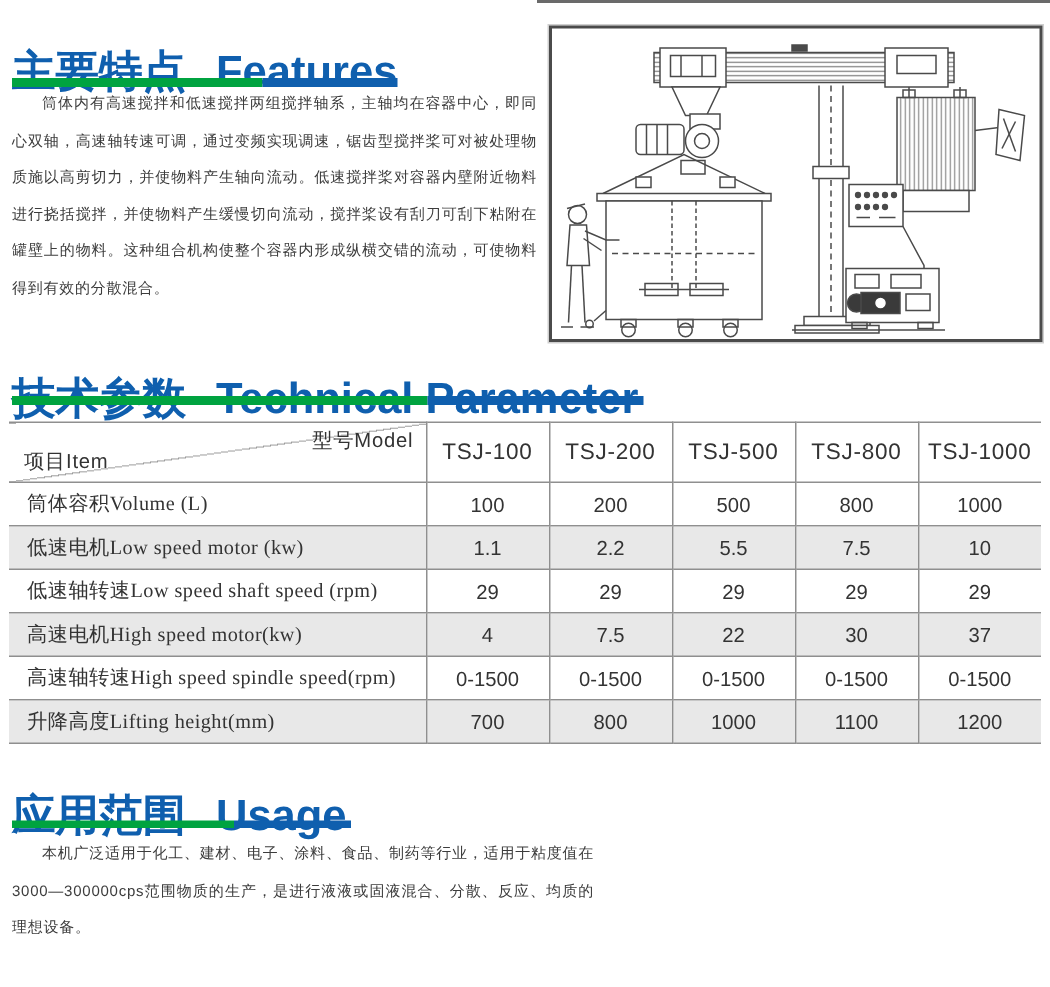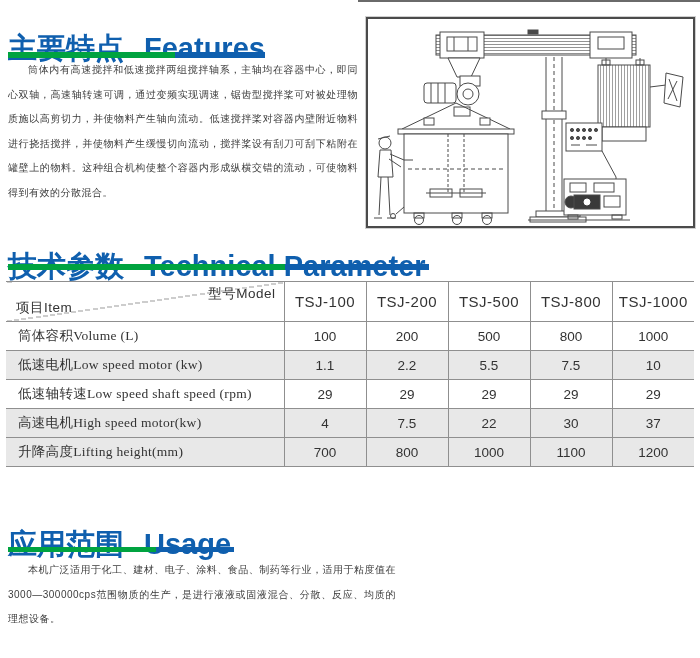--- a/index.html
+++ b/index.html
@@ -234,20 +234,28 @@
           <td>29</td>
         </tr>
         <tr class="alt">
           <td class="label">高速电机High speed motor(kw)</td>
           <td>4</td>
           <td>7.5</td>
           <td>22</td>
           <td>30</td>
           <td>37</td>
         </tr>
+        <tr>
+          <td class="label">高速轴转速High speed spindle speed(rpm)</td>
+          <td>0-1500</td>
+          <td>0-1500</td>
+          <td>0-1500</td>
+          <td>0-1500</td>
+          <td>0-1500</td>
+        </tr>
         <tr class="alt">
           <td class="label">升降高度Lifting height(mm)</td>
           <td>700</td>
           <td>800</td>
           <td>1000</td>
           <td>1100</td>
           <td>1200</td>
         </tr>
       </tbody>
   </table>

